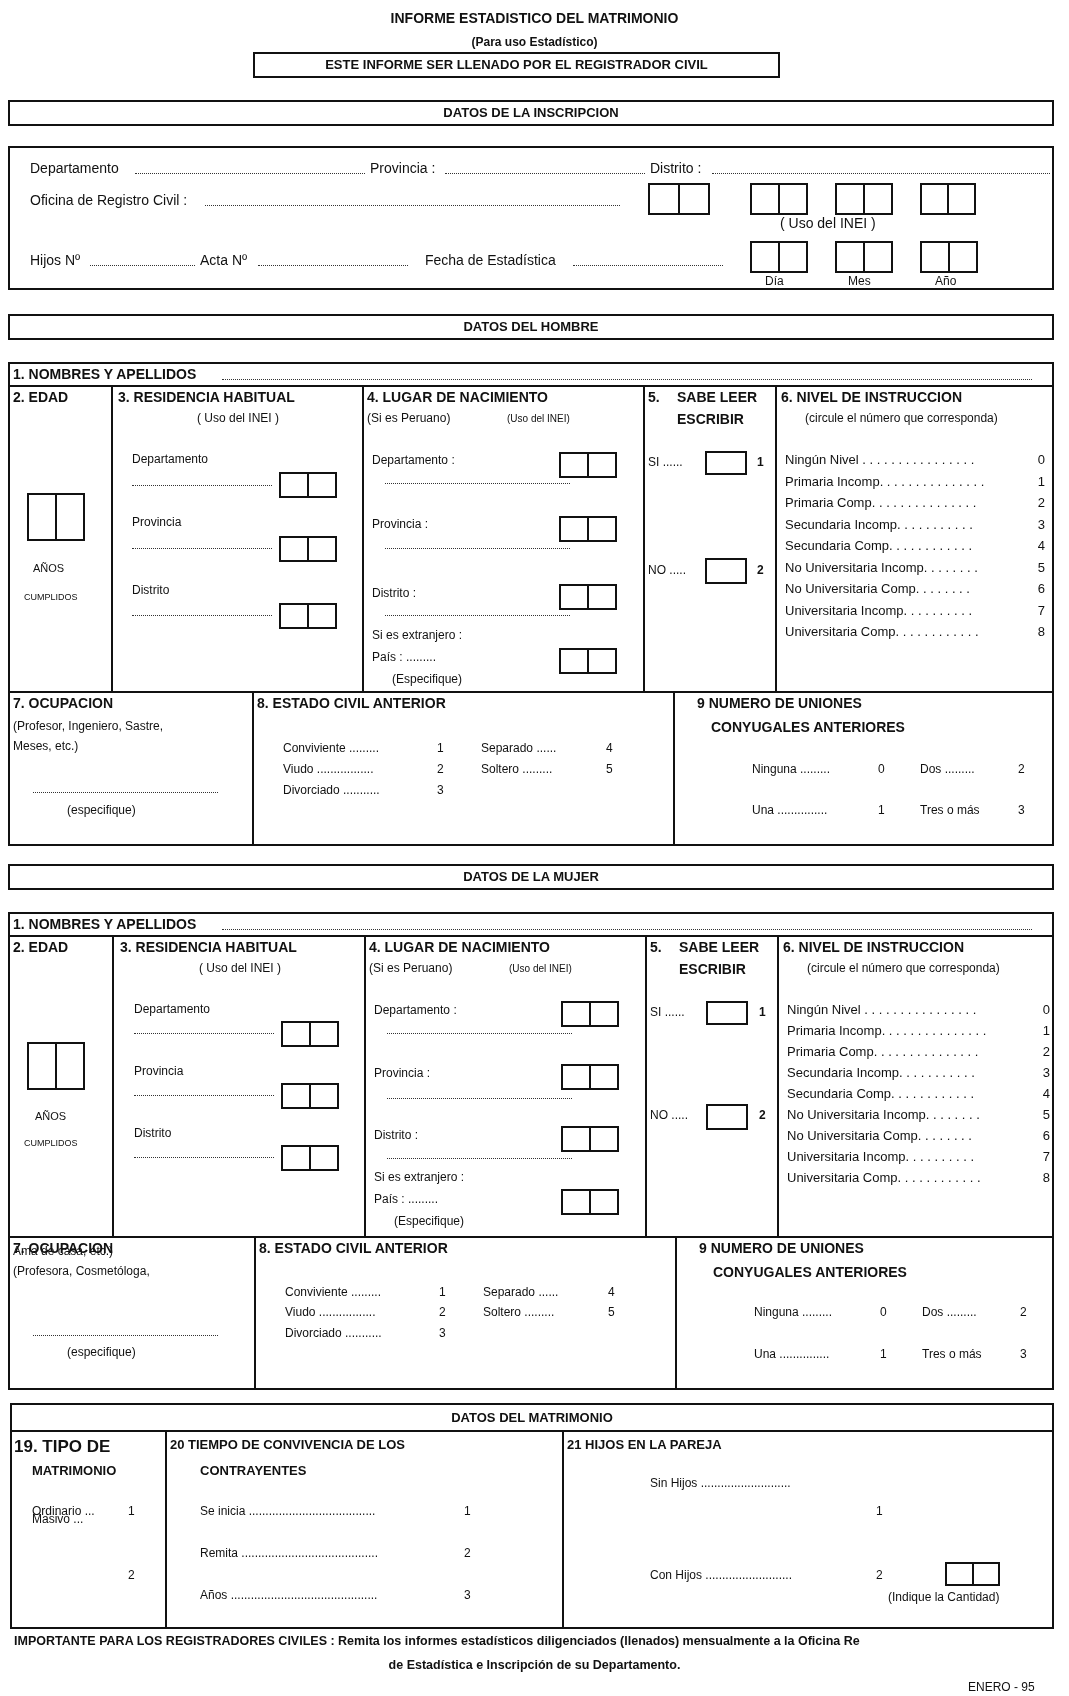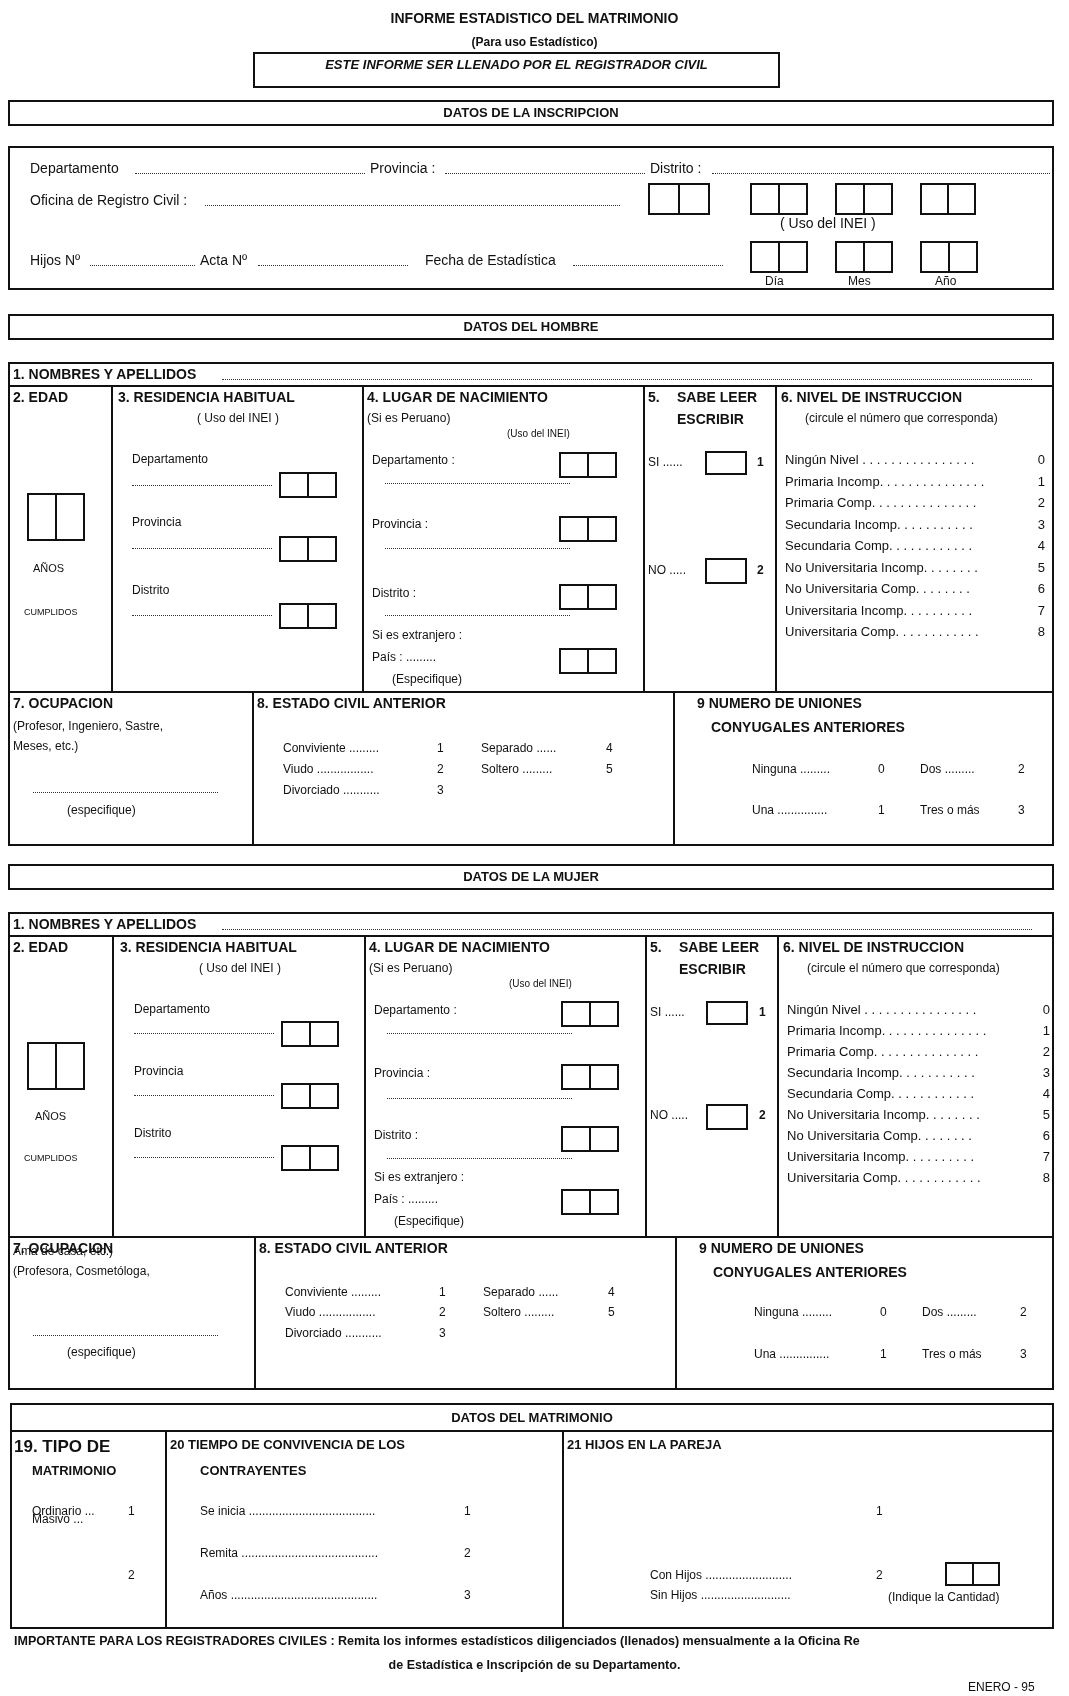--- a/index.html
+++ b/index.html
@@ -10,29 +10,29 @@
   .frame { position: absolute; border: 2px solid #111; }
   .vline { position: absolute; border-left: 2px solid #111; }
   .hline { position: absolute; border-top: 2px solid #111; }
   .box2 { position: absolute; display: flex; border: 2px solid #111; }
   .box2 span { flex: 1; }
   .box2 span:first-child { border-right: 2px solid #111; }
   .box1 { position: absolute; border: 2px solid #111; }
   .dots { position: absolute; border-bottom: 1px dotted #333; }
   .t { position: absolute; white-space: nowrap; font-size: 14px; }
   .tsm { font-size: 12px; }
-  .txs { font-size: 10px; margin-top: 15px; }
+  .txs { font-size: 10px; }
   .field { display: inline-block; }
 </style>
 </head>
 <body>
 
 <div class="t b c" style="left:0;width:1069px;top:10px;font-size:14px;">INFORME ESTADISTICO DEL MATRIMONIO</div>
 <div class="t b c tsm" style="left:0;width:1069px;top:35px;">(Para uso Estadístico)</div>
-<div class="frame b c" style="left:253px;top:52px;width:527px;height:36px;font-size:13px;line-height:22px;font-style:italic;">ESTE INFORME SER LLENADO POR EL REGISTRADOR CIVIL</div>
+<div class="frame b c" style="left:253px;top:52px;width:527px;height:26px;font-size:13px;line-height:22px;">ESTE INFORME SER LLENADO POR EL REGISTRADOR CIVIL</div>
 
 <div class="frame b c" style="left:8px;top:100px;width:1046px;height:26px;font-size:13px;line-height:22px;">DATOS DE LA INSCRIPCION</div>
 <div class="frame" style="left:8px;top:146px;width:1046px;height:144px;"></div>
 <span class="t" style="left:30px;top:160px;">Departamento</span>
 <span class="dots" style="left:135px;top:168px;width:230px;height:6px;"></span>
 <span class="t" style="left:370px;top:160px;">Provincia :</span>
 <span class="dots" style="left:445px;top:168px;width:200px;height:6px;"></span>
 <span class="t" style="left:650px;top:160px;">Distrito :</span>
 <span class="dots" style="left:712px;top:168px;width:338px;height:6px;"></span>
 <span class="t" style="left:30px;top:192px;">Oficina de Registro Civil :</span>
@@ -394,21 +394,21 @@
 <span class="t b" style="left:170px;top:1437px;font-size:13px;">20 TIEMPO DE CONVIVENCIA DE LOS</span>
 <span class="t b" style="left:200px;top:1463px;font-size:13px;">CONTRAYENTES</span>
 <span class="t tsm" style="left:200px;top:1504px;">Se inicia ......................................</span>
 <span class="t tsm" style="left:464px;top:1504px;">1</span>
 <span class="t tsm" style="left:200px;top:1546px;">Remita .........................................</span>
 <span class="t tsm" style="left:464px;top:1546px;">2</span>
 <span class="t tsm" style="left:200px;top:1588px;">Años ............................................</span>
 <span class="t tsm" style="left:464px;top:1588px;">3</span>
 
 <span class="t b" style="left:567px;top:1437px;font-size:13px;">21 HIJOS EN LA PAREJA</span>
-<span class="t tsm" style="left:650px;top:1588px;">Sin Hijos ...........................</span>
+<span class="t tsm" style="left:650px;top:1476px;">Sin Hijos ...........................</span>
 <span class="t tsm" style="left:876px;top:1504px;">1</span>
 <span class="t tsm" style="left:650px;top:1568px;">Con Hijos ..........................</span>
 <span class="t tsm" style="left:876px;top:1568px;">2</span>
 <div class="box2" style="left:945px;top:1562px;width:55px;height:24px;">
     <span></span>
     <span></span>
   </div>
 <span class="t tsm" style="left:888px;top:1590px;">(Indique la Cantidad)</span>
 
 <div class="t b" style="left:14px;top:1634px;font-size:12.5px;">IMPORTANTE PARA LOS REGISTRADORES CIVILES : Remita los informes estadísticos diligenciados (llenados) mensualmente a la Oficina Re</div>

